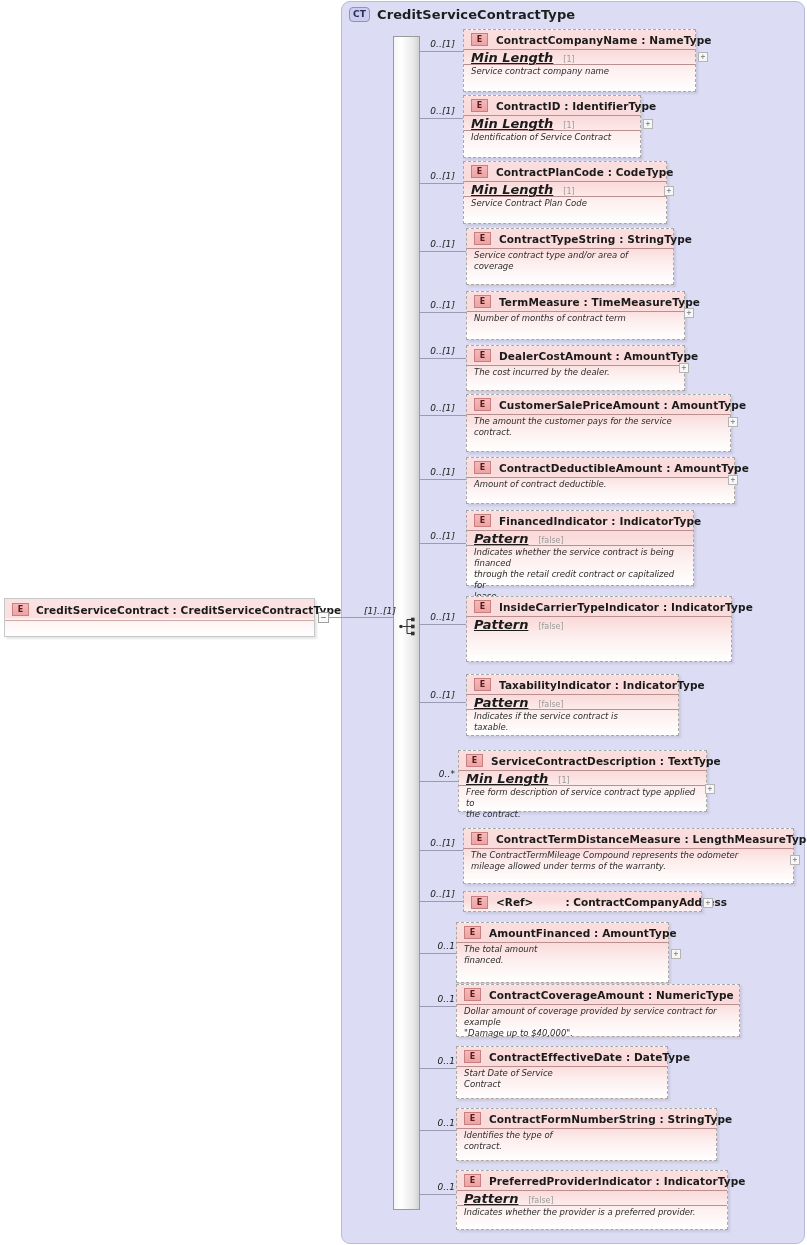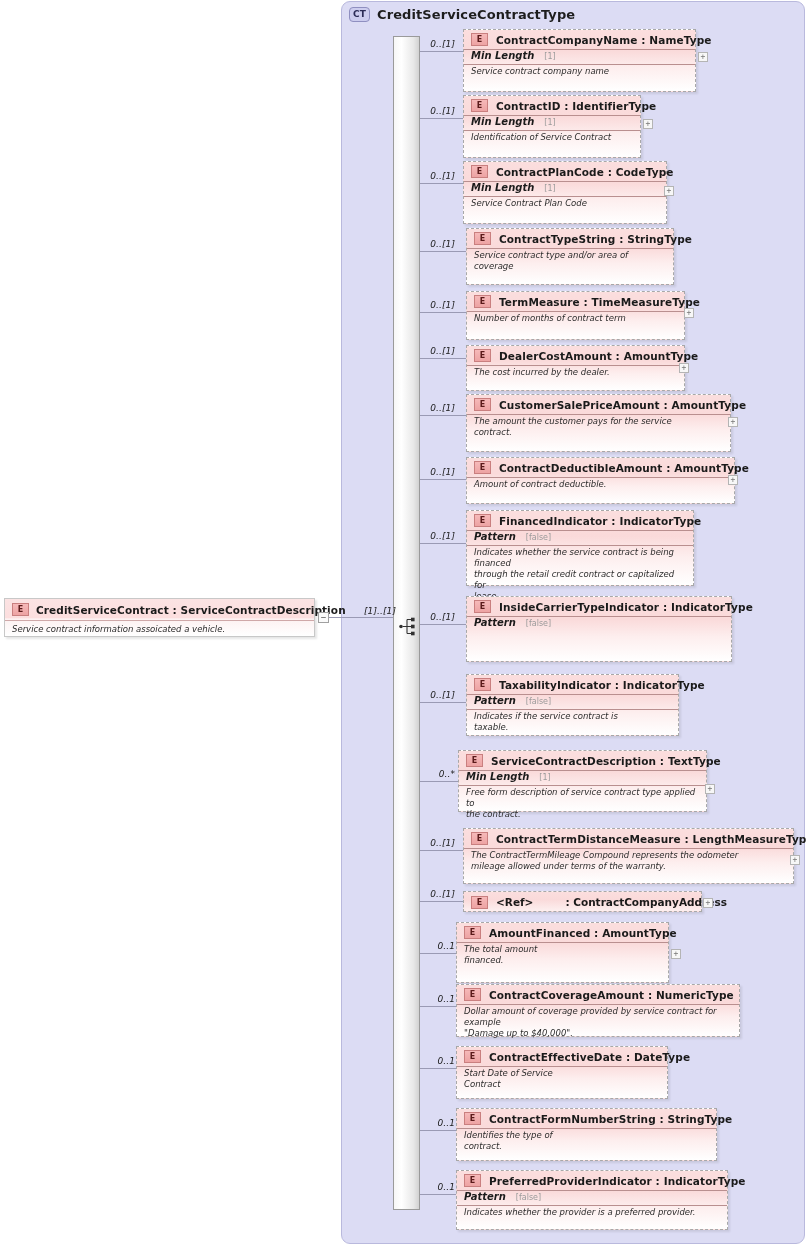--- a/index.html
+++ b/index.html
@@ -91,21 +91,21 @@
     background:linear-gradient(to bottom,#fbdede 0%,#fadada 34%,#fdeeee 62%,#ffffff 100%);
     box-shadow:2px 2px 2px rgba(0,0,0,.09);
   }
   .ebox .hdr{
     display:flex;align-items:center;gap:8px;padding:0 6px 0 7px;height:19px;
   }
   .ebox .facet{
     display:flex;align-items:baseline;gap:10px;padding:0 7px;height:14px;
     border-top:1px solid #b98f8f;
   }
-  .facet-name{font-size:10px;font-style:italic;font-weight:600;color:#1b1b1b;white-space:nowrap;}
+  .facet-name{font-size:13px;font-style:italic;font-weight:600;color:#1b1b1b;white-space:nowrap;text-decoration:underline;}
   .facet-val{font-size:8px;color:#9a9a9a;white-space:nowrap;}
   .ebox .desc{
     padding:1px 7px 3px 7px;border-top:1px solid #b98f8f;
   }
   .ebox.ref{background:linear-gradient(to bottom,#fbdede 0%,#fadada 40%,#fdf0f0 100%);}
   .ebox.ref .hdr{height:20px;gap:0;}
   .ref-name{font-size:10.5px;color:#1a1a1a;font-weight:600;white-space:nowrap;margin-left:8px;}
   .ref-type{font-size:10.5px;color:#1a1a1a;font-weight:600;white-space:nowrap;margin-left:32px;}
 
   
@@ -132,24 +132,21 @@
   <div class="ct-header">
     <div class="ct-badge">CT</div>
     <div class="ct-title">CreditServiceContractType</div>
   </div>
 
   <div class="seq-bar"></div>
 
   <div class="root-box">
     <div class="row1">
       <div class="e-badge">E</div>
-      <div class="e-title">CreditServiceContract : ServiceContractDescription</div>
-    </div>
-    <div class="row2">
-      <div class="e-desc">Service contract information assoicated a vehicle.</div>
+      <div class="e-title">CreditServiceContract : CreditServiceContractType</div>
     </div>
   </div>
 
   <div class="toggle" id="root-toggle">−</div>
 
   <div class="line h" style="left:329px;top:617px;width:64px;"></div>
   <div class="card" style="left:352px;top:606px;width:44px;">[1]..[1]</div>
 
   <div class="seq-icon">
     <svg width="18" height="19" viewBox="0 0 18 19" xmlns="http://www.w3.org/2000/svg">

